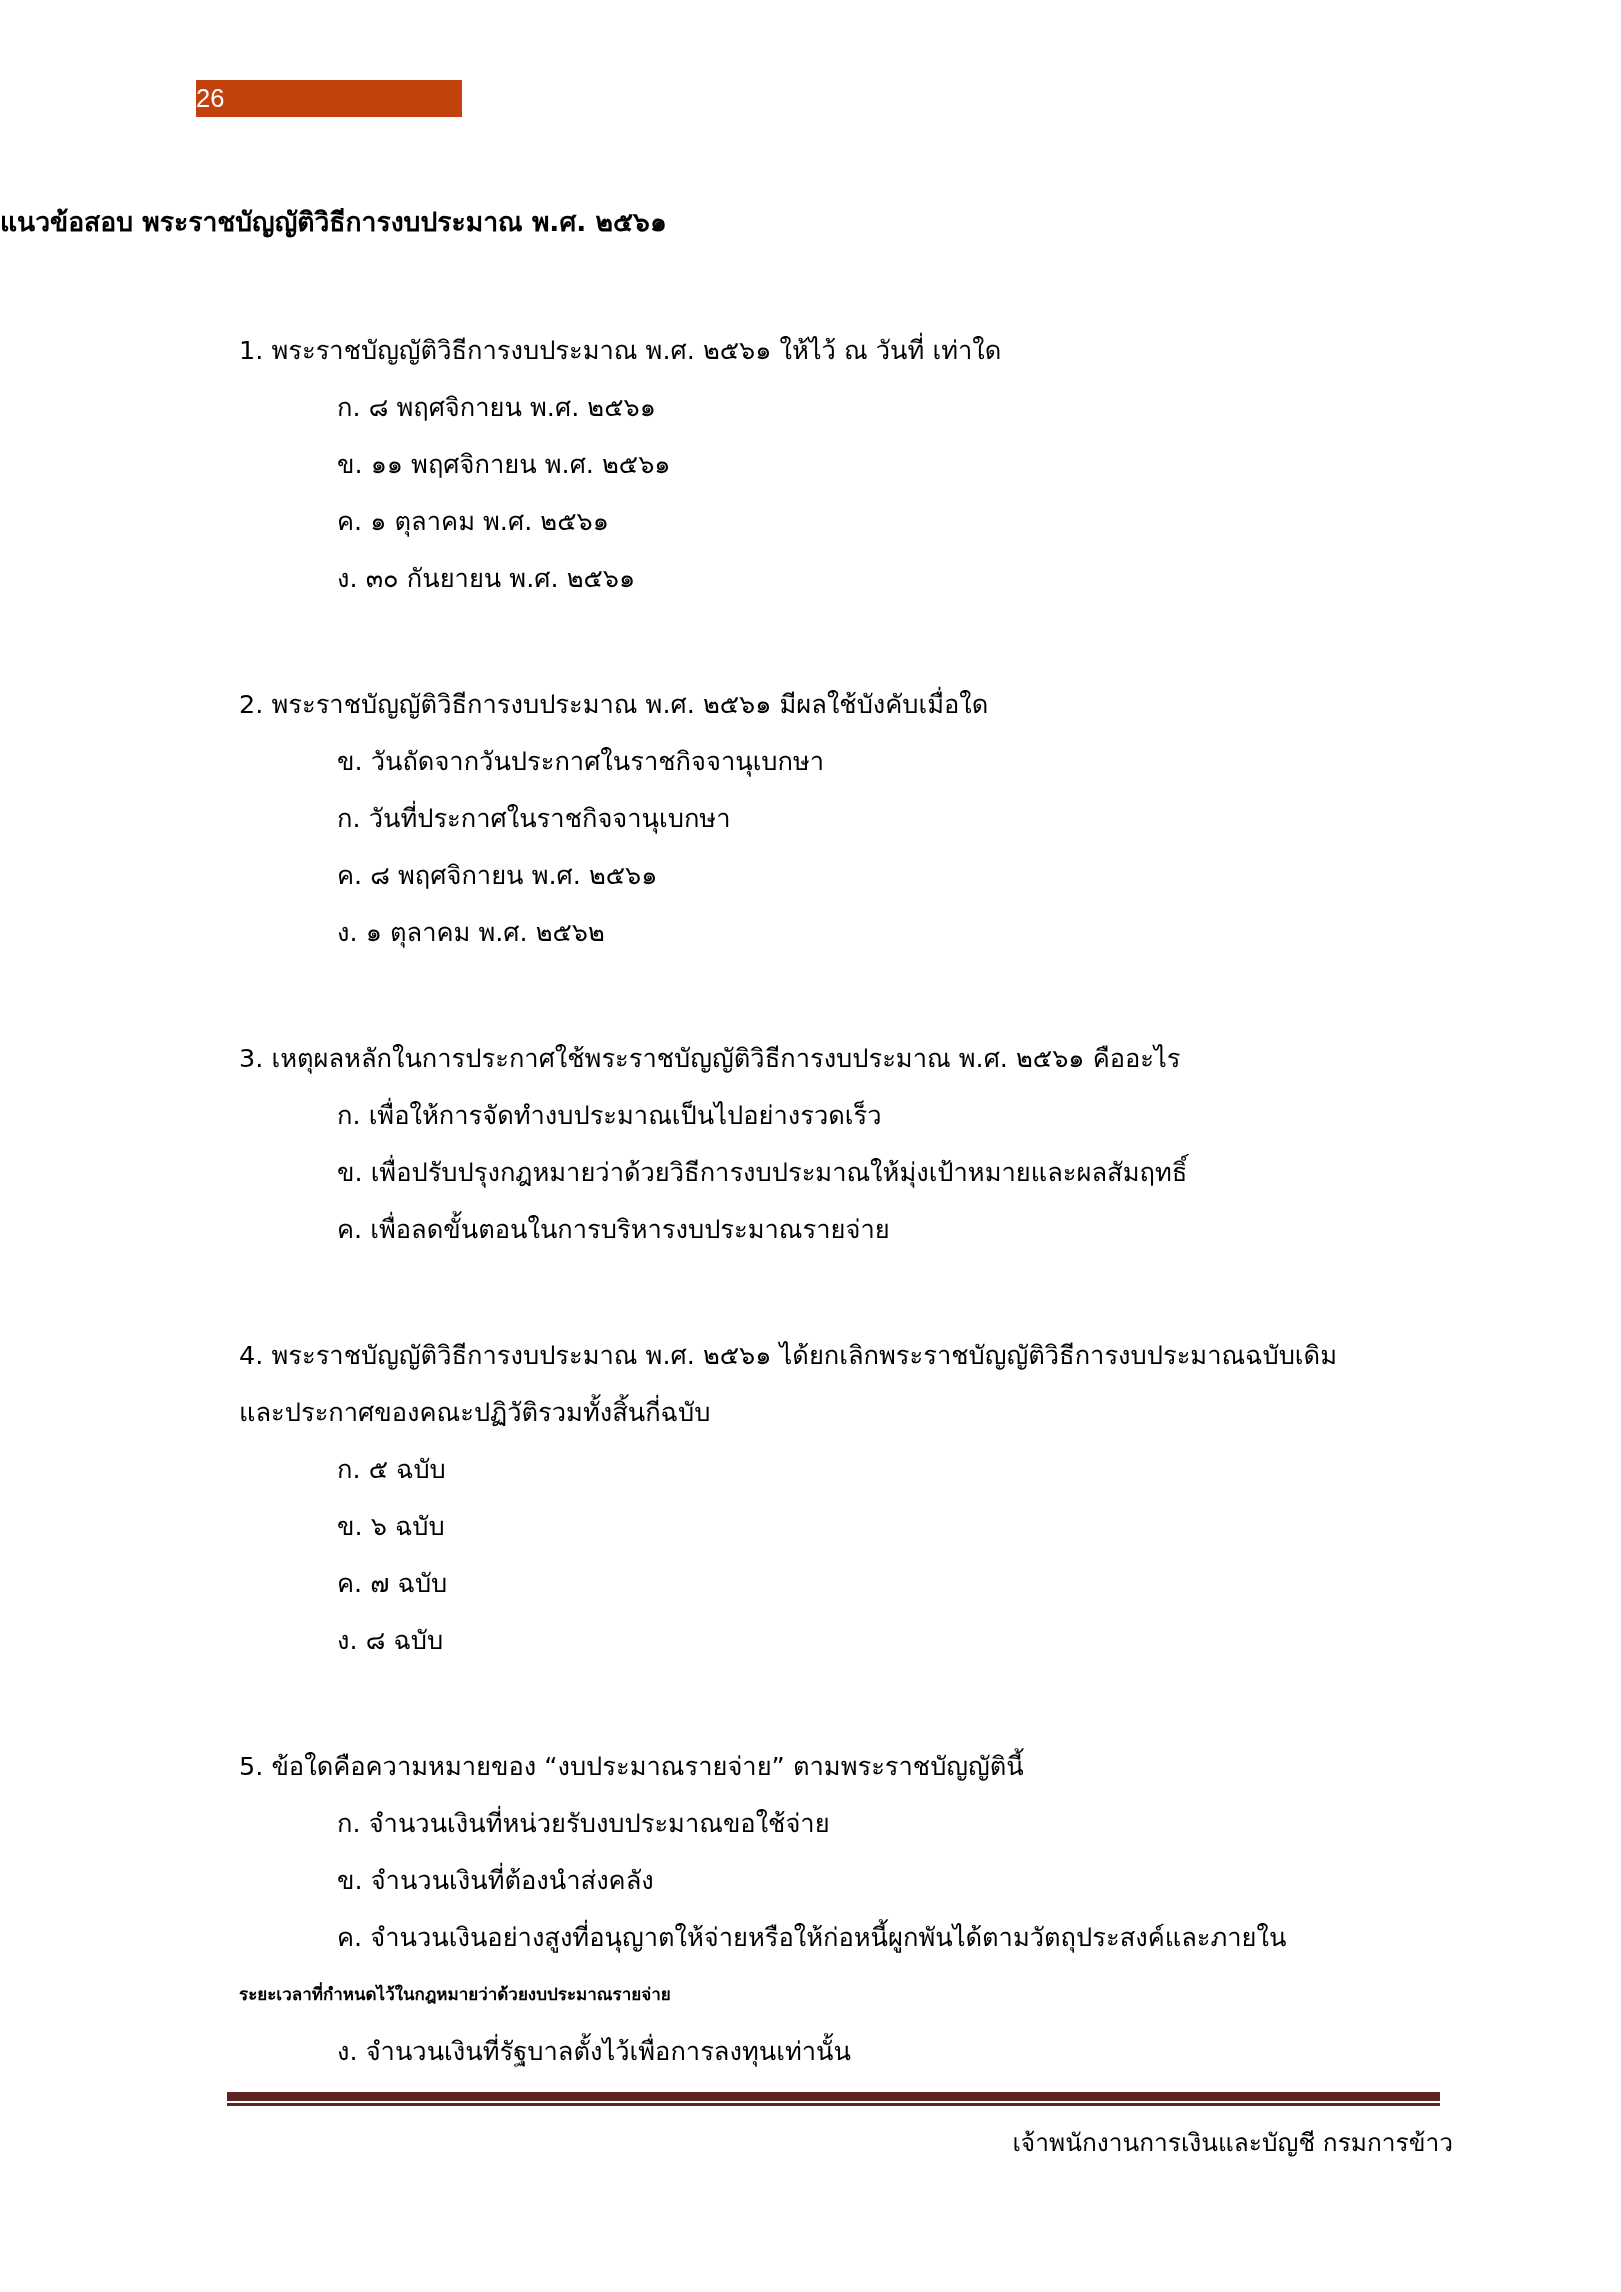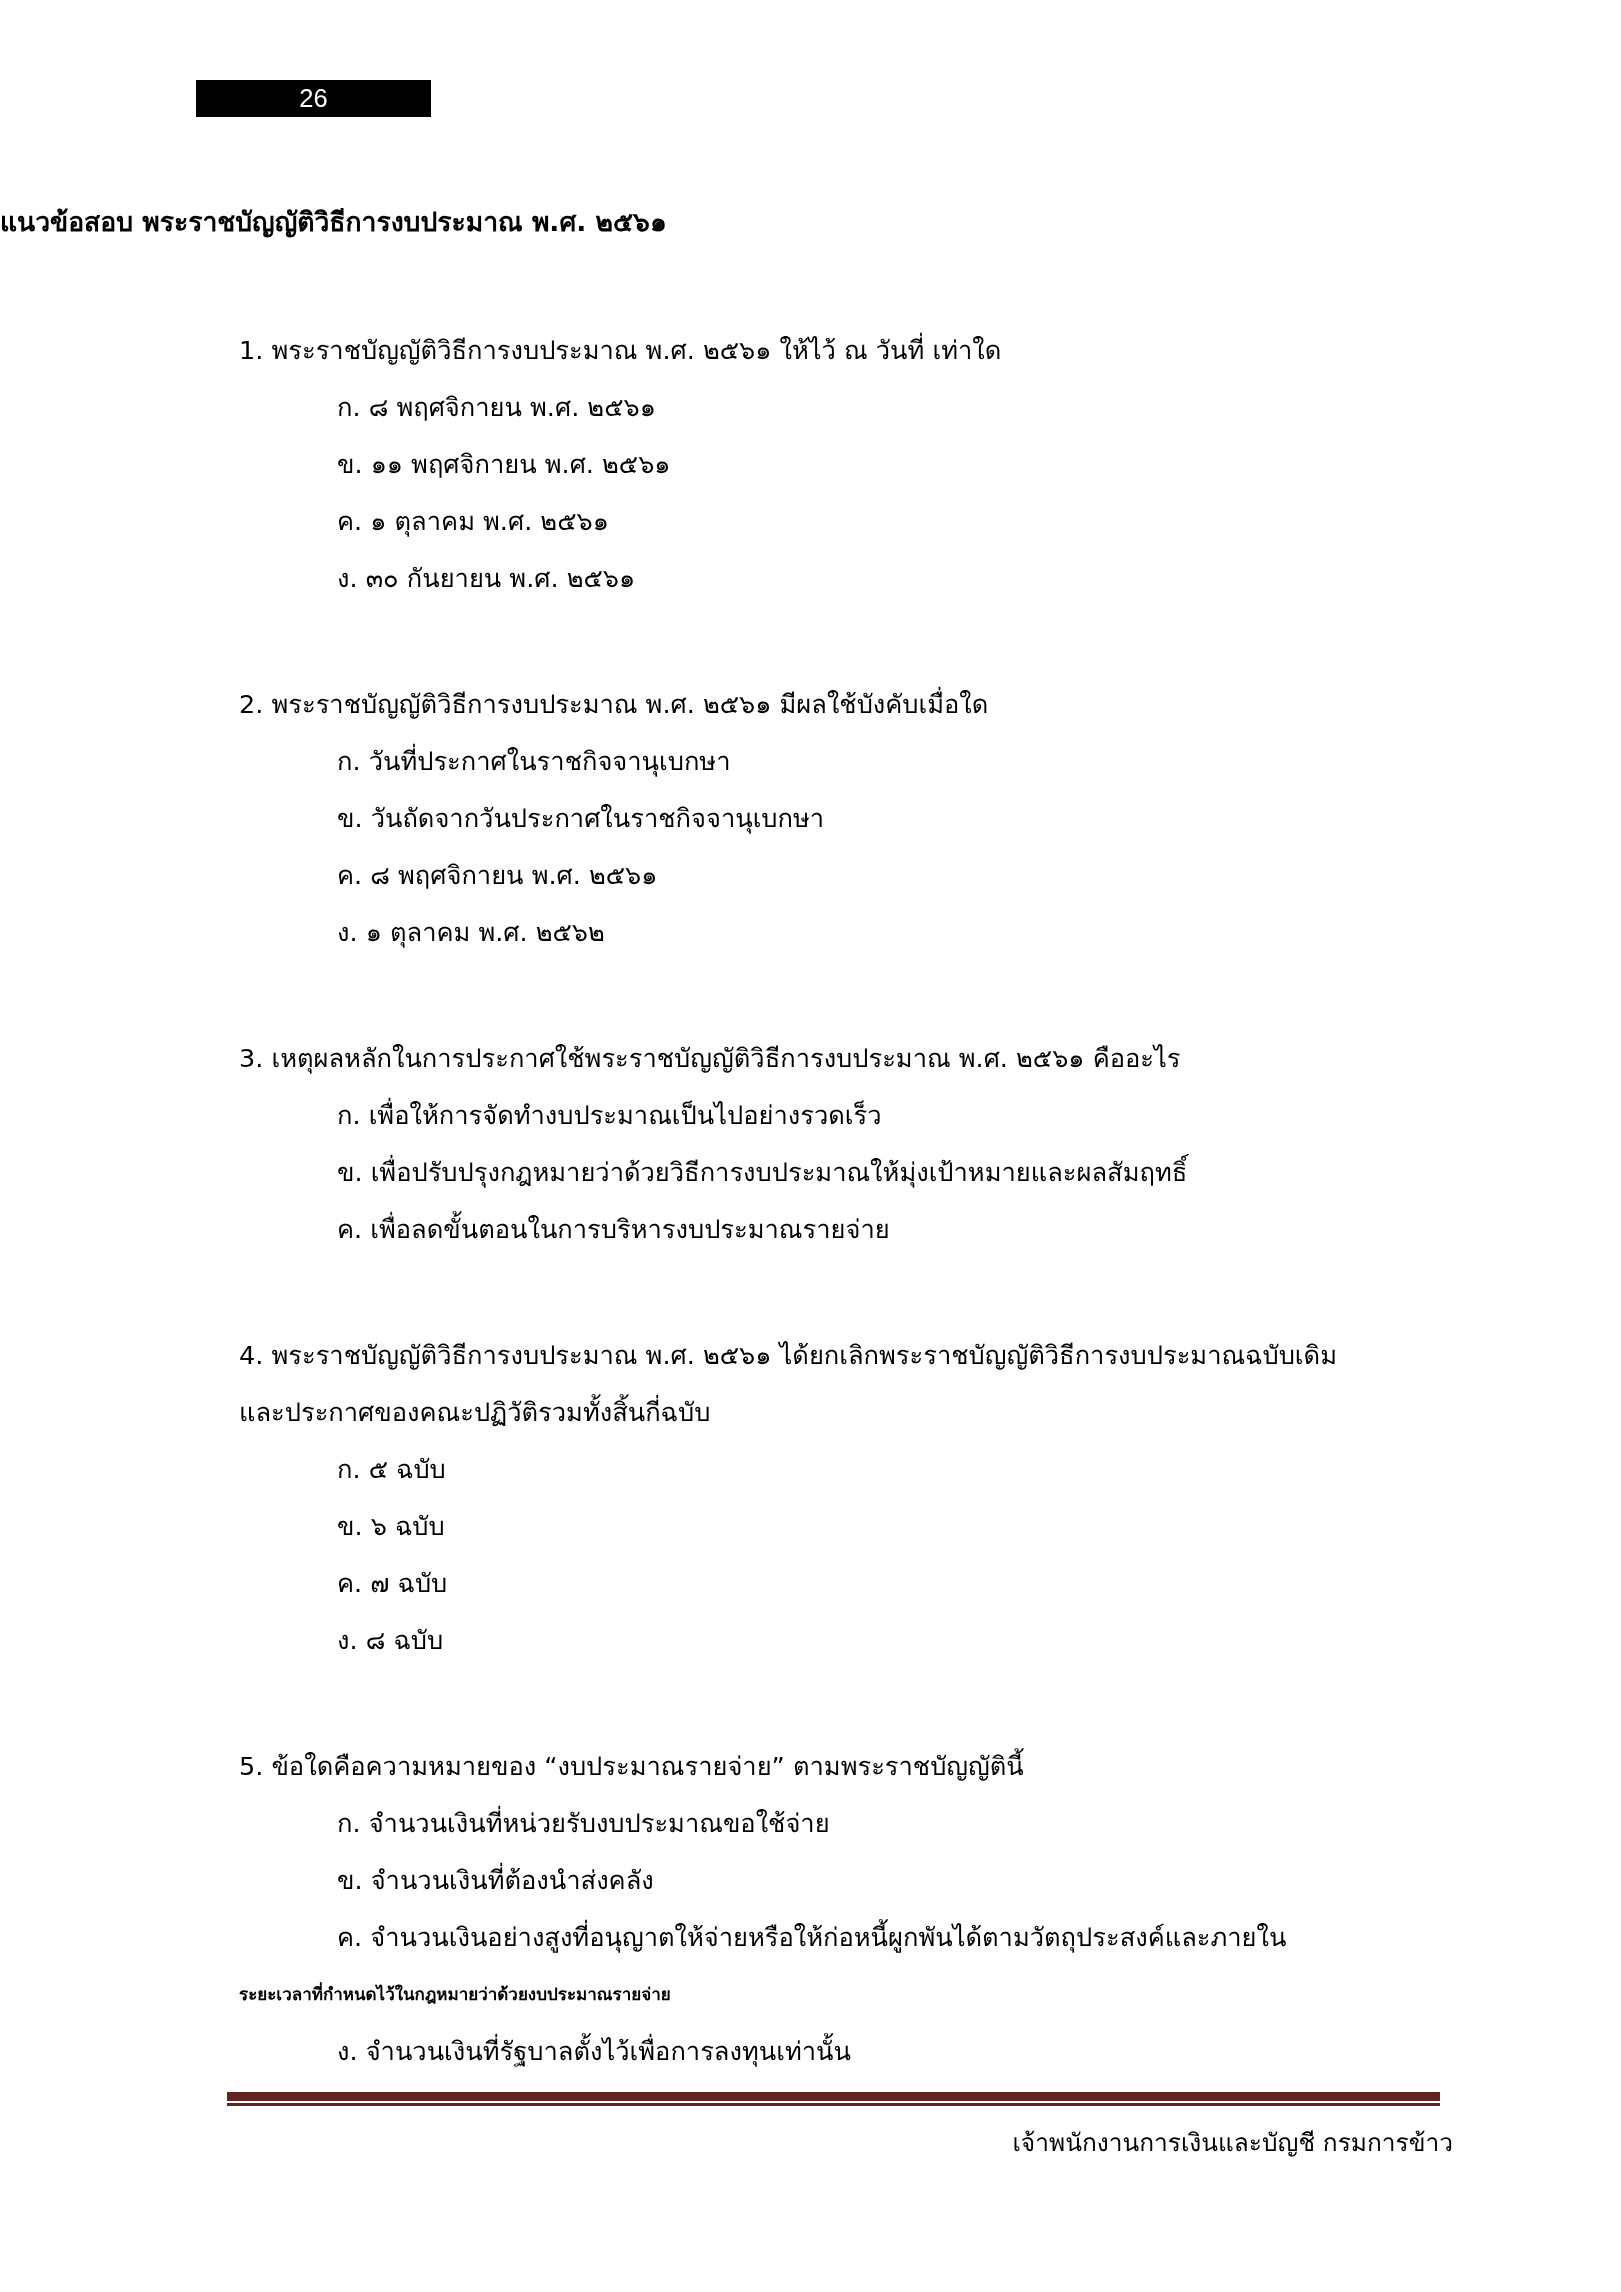--- a/index.html
+++ b/index.html
@@ -12,28 +12,27 @@
       height: 2293px;
       position: relative;
       overflow: hidden;
       font-family: "DejaVu Sans", "Liberation Sans", sans-serif;
       color: #000000;
     }
     .page-number-box {
       position: absolute;
       left: 196px;
       top: 80px;
-      width: 235px;
+      width: 266px;
       height: 37px;
-      background: #000000;
+      background: #c2410c;
       color: #ffffff;
       font-family: "Liberation Sans", sans-serif;
       font-size: 25.5px;
       line-height: 37px;
-      text-align: center;
     }
     .doc-title {
       position: absolute;
       left: 0;
       width: 1621px;
       top: 202px;
       font-size: 26.5px;
       font-weight: bold;
       line-height: 39px;
     }
@@ -113,22 +112,22 @@
     <div class="q-stem">1. พระราชบัญญัติวิธีการงบประมาณ พ.ศ. ๒๕๖๑ ให้ไว้ ณ วันที่ เท่าใด</div>
     <div class="option">ก. ๘ พฤศจิกายน พ.ศ. ๒๕๖๑</div>
     <div class="option">ข. ๑๑ พฤศจิกายน พ.ศ. ๒๕๖๑</div>
     <div class="option">ค. ๑ ตุลาคม พ.ศ. ๒๕๖๑</div>
     <div class="option">ง. ๓๐ กันยายน พ.ศ. ๒๕๖๑</div>
   </div>
   <div class="q-gap"></div>
 
   <div class="question">
     <div class="q-stem">2. พระราชบัญญัติวิธีการงบประมาณ พ.ศ. ๒๕๖๑ มีผลใช้บังคับเมื่อใด</div>
+    <div class="option">ข. วันถัดจากวันประกาศในราชกิจจานุเบกษา</div>
     <div class="option">ก. วันที่ประกาศในราชกิจจานุเบกษา</div>
-    <div class="option">ข. วันถัดจากวันประกาศในราชกิจจานุเบกษา</div>
     <div class="option">ค. ๘ พฤศจิกายน พ.ศ. ๒๕๖๑</div>
     <div class="option">ง. ๑ ตุลาคม พ.ศ. ๒๕๖๒</div>
   </div>
   <div class="q-gap"></div>
 
   <div class="question">
     <div class="q-stem">3. เหตุผลหลักในการประกาศใช้พระราชบัญญัติวิธีการงบประมาณ พ.ศ. ๒๕๖๑ คืออะไร</div>
     <div class="option">ก. เพื่อให้การจัดทำงบประมาณเป็นไปอย่างรวดเร็ว</div>
     <div class="option">ข. เพื่อปรับปรุงกฎหมายว่าด้วยวิธีการงบประมาณให้มุ่งเป้าหมายและผลสัมฤทธิ์</div>
     <div class="option">ค. เพื่อลดขั้นตอนในการบริหารงบประมาณรายจ่าย</div>

